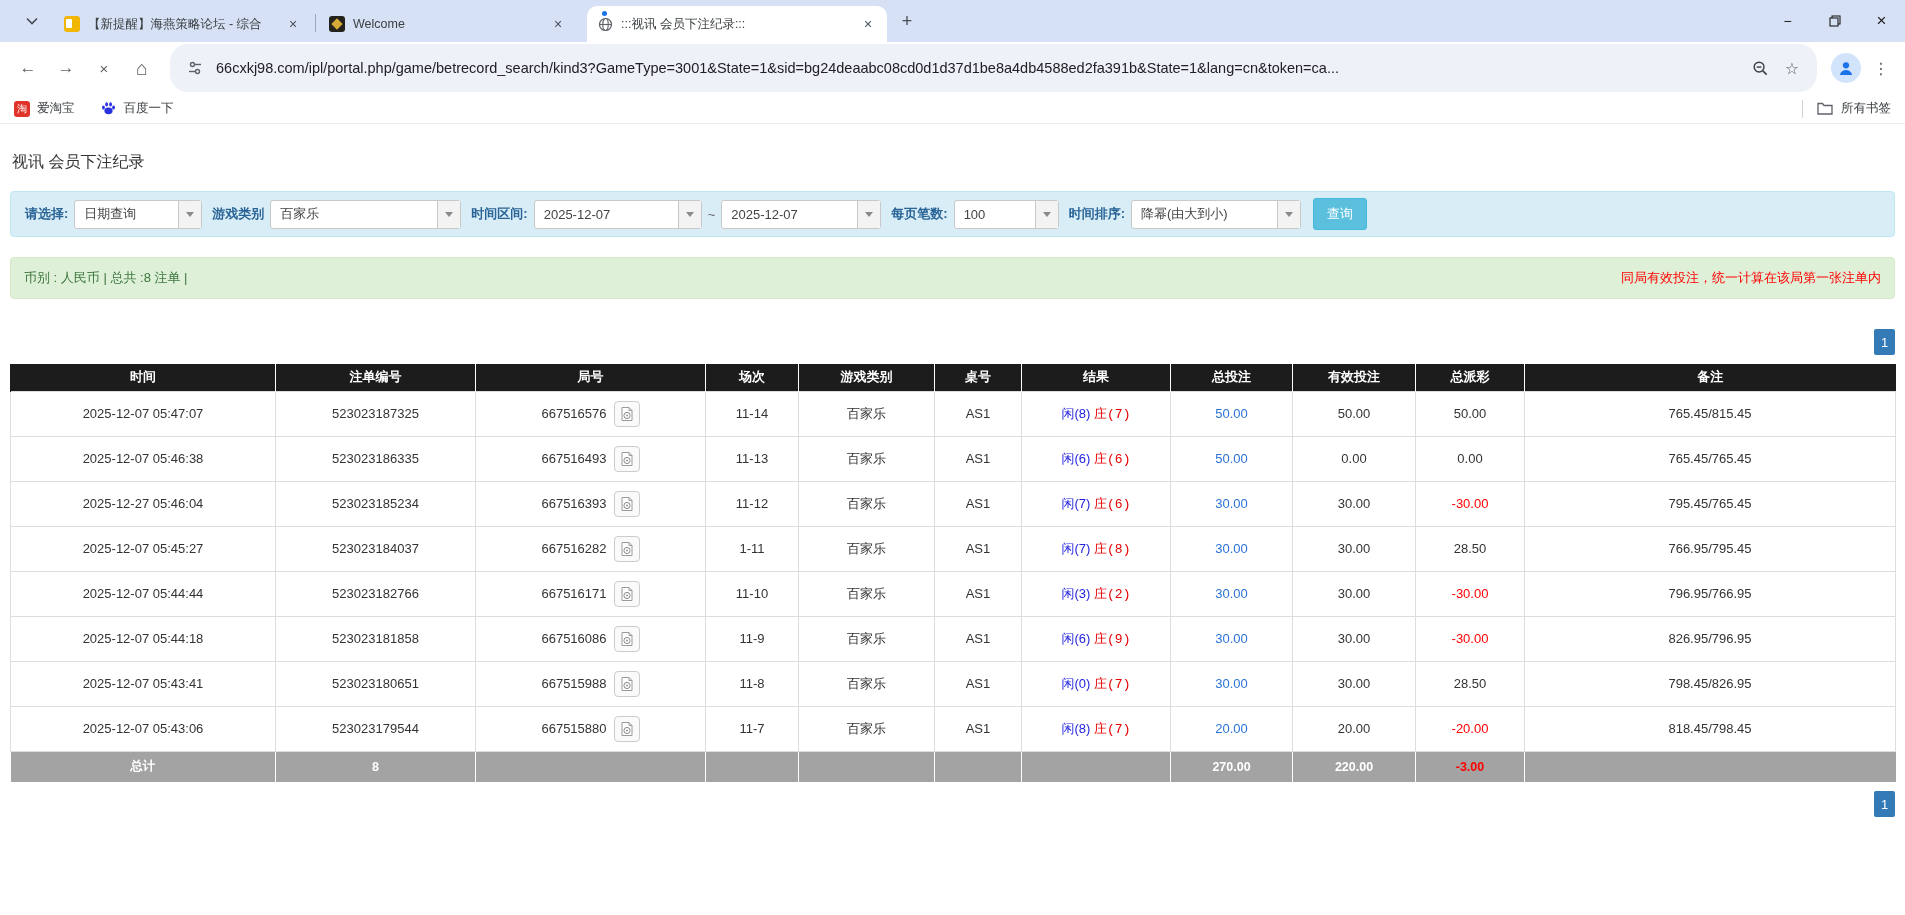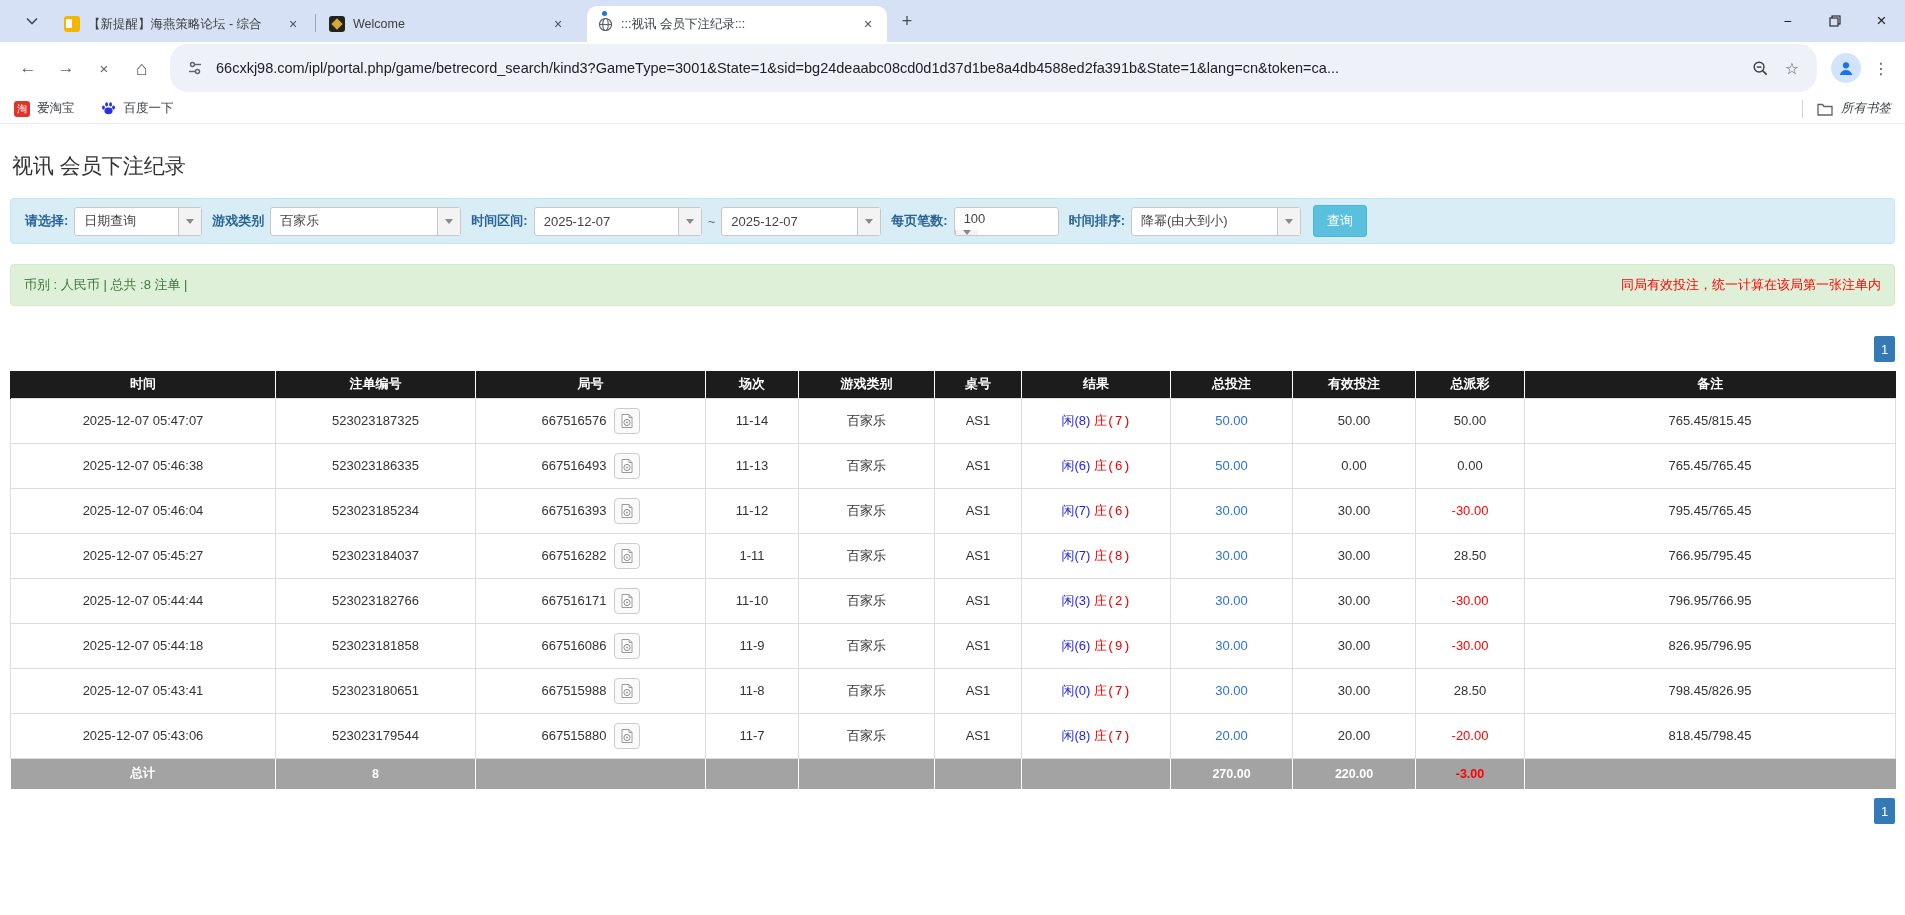--- a/index.html
+++ b/index.html
@@ -30,26 +30,26 @@
   .omnibox { flex:1; height:48px; background:#eef1f8; border-radius:18px; display:flex; align-items:center; gap:10px; padding:0 14px; margin:0 8px; min-width:0; }
   .omnibox .url { flex:1; font-size:14.5px; color:#202124; white-space:nowrap; overflow:hidden; }
   .ob-icon { flex:none; display:flex; align-items:center; justify-content:center; width:22px; height:22px; color:#5f6368; font-size:16px; }
   .avatar { width:30px; height:30px; border-radius:50%; background:#d2e3fc; margin:0 4px; display:flex; align-items:center; justify-content:center; flex:none; }
   .kebab { width:28px; height:32px; display:flex; align-items:center; justify-content:center; color:#5f6368; font-size:16px; }
 
   .bookmarks { height:30px; background:#fff; display:flex; align-items:center; padding:0 14px; gap:26px; font-size:12.5px; color:#3c4043; border-bottom:1px solid #ececec; }
   .bm-item { display:flex; align-items:center; gap:7px; }
   .bm-ico { width:16px; height:16px; border-radius:3px; display:flex; align-items:center; justify-content:center; flex:none; }
   .bm-taobao { background:#e0342b; color:#fff; font-size:10px; }
-  .bm-right { margin-left:auto; display:flex; align-items:center; gap:8px;font-style:italic; }
+  .bm-right { margin-left:auto; display:flex; gap:8px; }
   .bm-sep { width:1px; height:18px; background:#d0d4da; margin-right:6px; }
 
   
   .content { padding:0 10px; }
-  .page-title { font-size:21px; font-weight:400; color:#333; margin:28px 2px 18px 2px; }
+  .page-title { font-size:16px; font-weight:400; color:#333; margin:28px 2px 18px 2px; }
 
   .filter-bar { background:var(--filter-bg,#d9edf7); border:1px solid var(--filter-border,#bce8f1); border-radius:4px; height:46px; display:flex; align-items:center; padding:0 10px; font-size:13px; }
   .f-label { color:var(--filter-label,#2a6496); font-weight:bold; margin:0 6px 0 10px; white-space:nowrap; }
   .f-label:first-child { margin-left:4px; }
   .combo { background:#fff; border:1px solid #c8c8c8; border-radius:3px; height:29px; display:flex; align-items:stretch; }
   .combo .val { display:flex; align-items:center; padding:0 9px; color:#444; }
   .combo .arrow { width:23px; border-left:1px solid #c8c8c8; background:#f3f3f3; display:flex; align-items:center; justify-content:center; }
   .caret { width:0; height:0; border-left:4px solid transparent; border-right:4px solid transparent; border-top:5px solid #8a8a8a; }
   .tilde { color:#666; margin:0 6px; }
   .btn-search { background:var(--search-button,#5bc0de); border:1px solid #46b8da; color:#fff; font-size:13px; border-radius:3px; padding:6px 13px; margin-left:12px; cursor:pointer; font-family:inherit; }
@@ -217,21 +217,21 @@
     </div>
     <span class="tilde">~</span>
     <div class="combo" style="width:160px;">
       <span class="val" style="flex:1;">2025-12-07</span>
       <span class="arrow">
           <span class="caret"></span>
         </span>
     </div>
 
     <span class="f-label">每页笔数:</span>
-    <div class="combo" style="width:105px;flex-direction:column;">
+    <div class="combo" style="width:105px;">
       <span class="val" style="flex:1;">100</span>
       <span class="arrow">
           <span class="caret"></span>
         </span>
     </div>
 
     <span class="f-label">时间排序:</span>
     <div class="combo" style="width:170px;">
       <span class="val" style="flex:1;">降幂(由大到小)</span>
       <span class="arrow">
@@ -321,21 +321,21 @@
           <td>11-13</td>
           <td>百家乐</td>
           <td>AS1</td>
           <td><span class="player">闲(6)</span> <span class="banker">庄(6)</span></td>
           <td><span class="link-blue">50.00</span></td>
           <td>0.00</td>
           <td><span class="">0.00</span></td>
           <td>765.45/765.45</td>
         </tr>
         <tr>
-          <td>2025-12-07 05:46:04</td>
+          <td>2025-12-27 05:46:04</td>
           <td>523023185234</td>
           <td><span class="round-wrap">
               <span>667516393</span>
               <span class="video-btn">
                 <svg width="16" height="16" viewBox="0 0 16 16">
                   <path d="M3 1.5h7l3 3v10H3z" fill="#fff" stroke="#9a9a9a" stroke-width="1"></path>
                   <path d="M10 1.5v3h3" fill="none" stroke="#9a9a9a" stroke-width="1"></path>
                   <circle cx="8" cy="9.5" r="3.1" fill="none" stroke="#8a8a8a" stroke-width="1"></circle>
                   <circle cx="8" cy="9.5" r="0.9" fill="#8a8a8a"></circle>
                 </svg>

